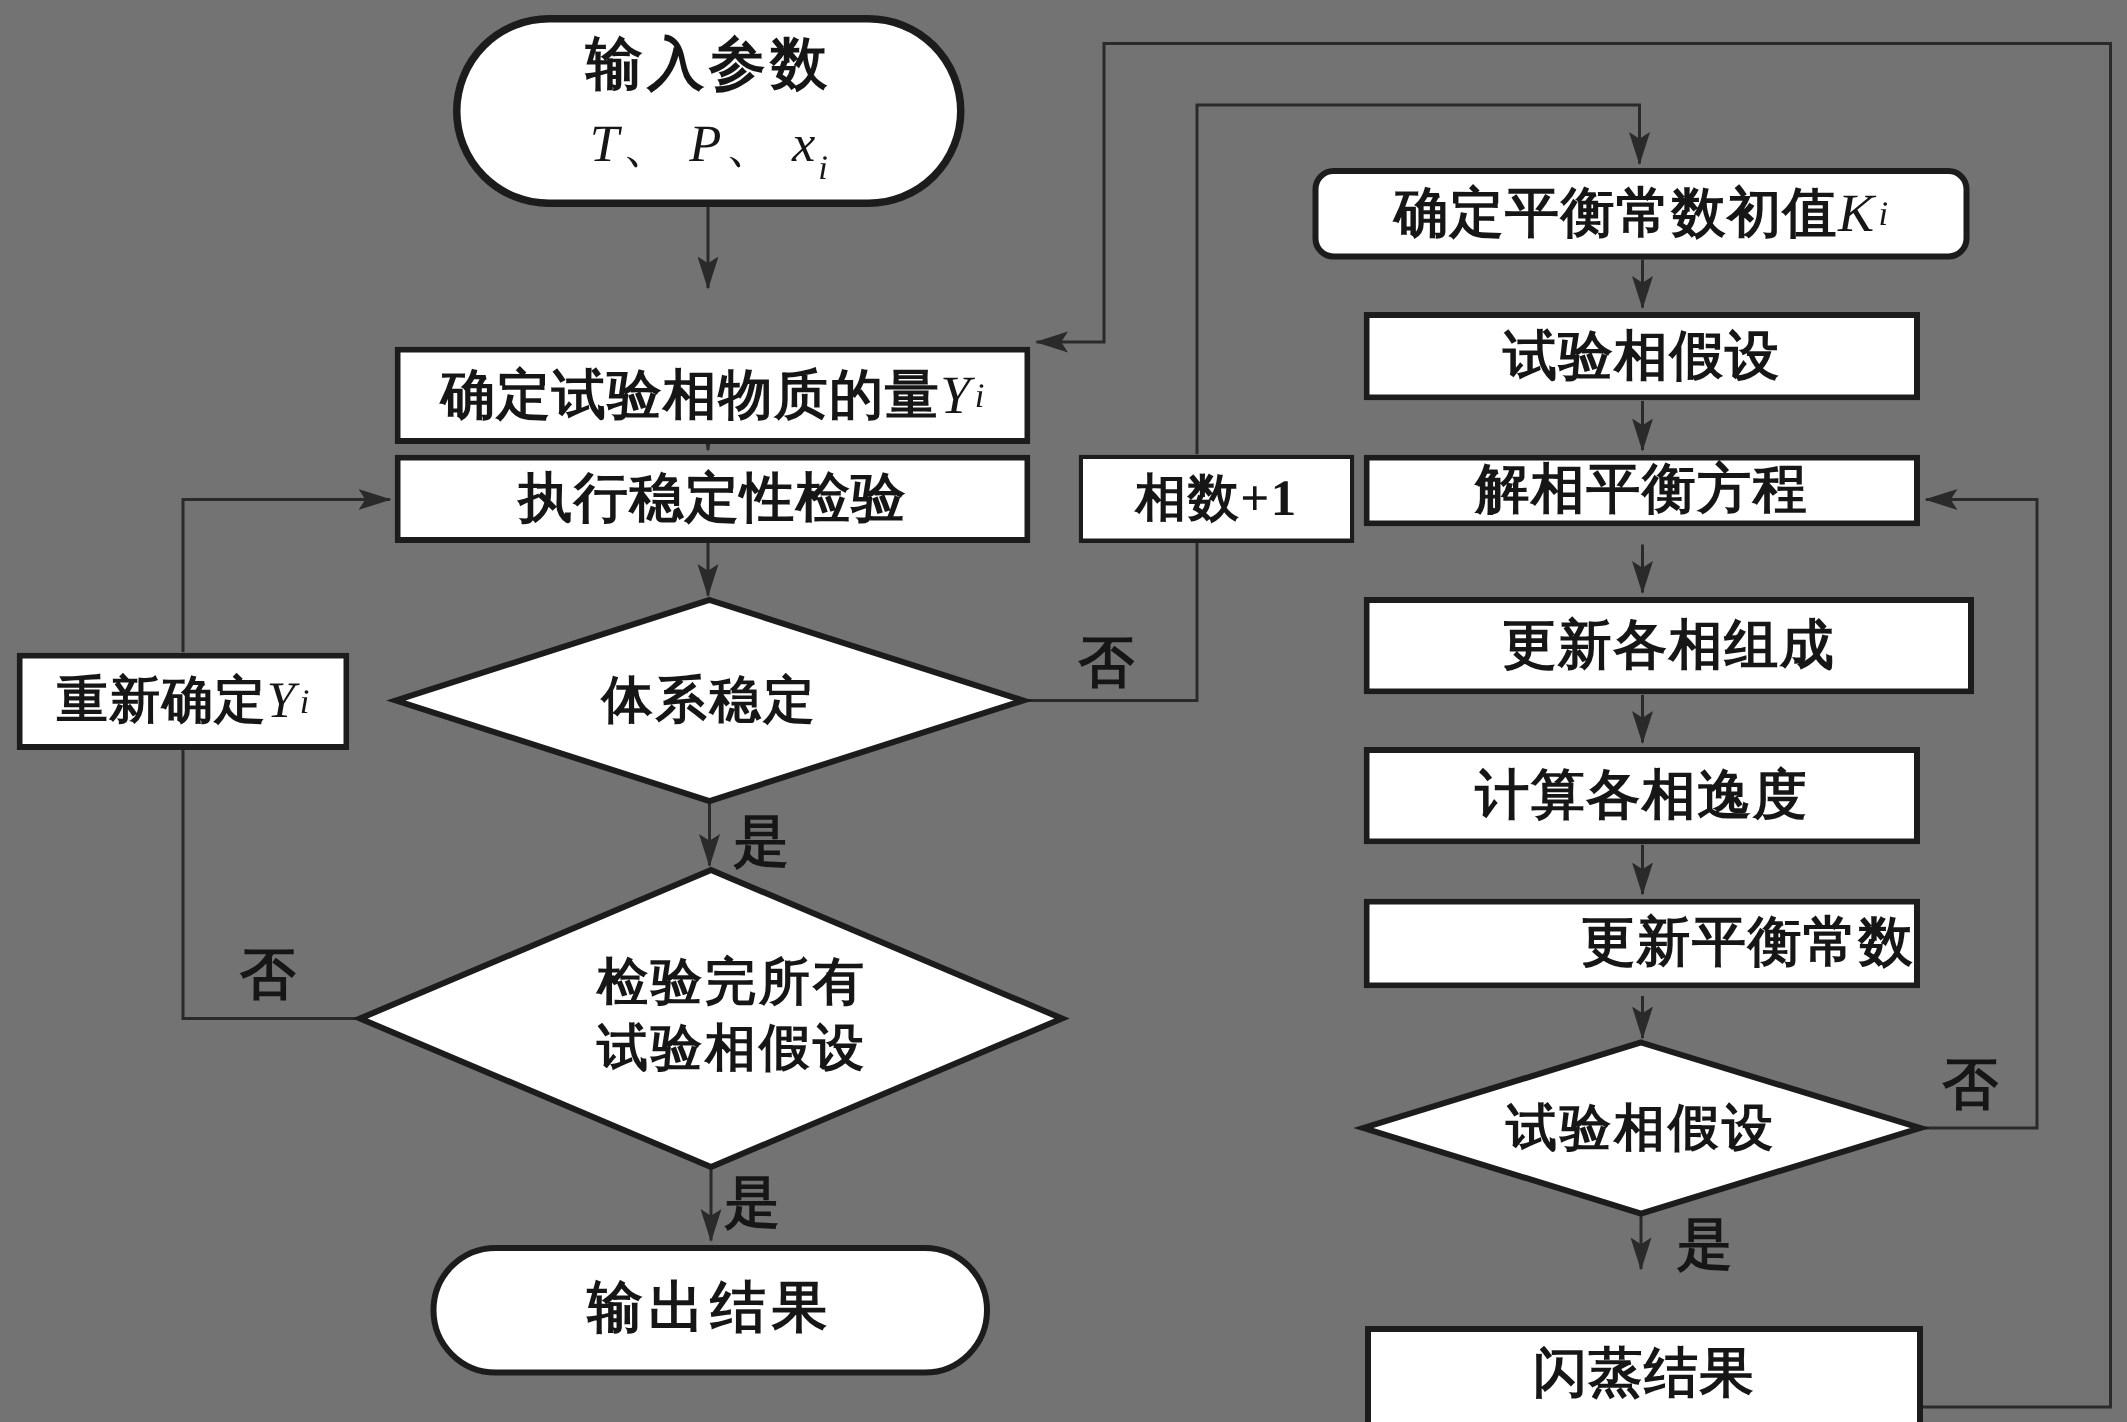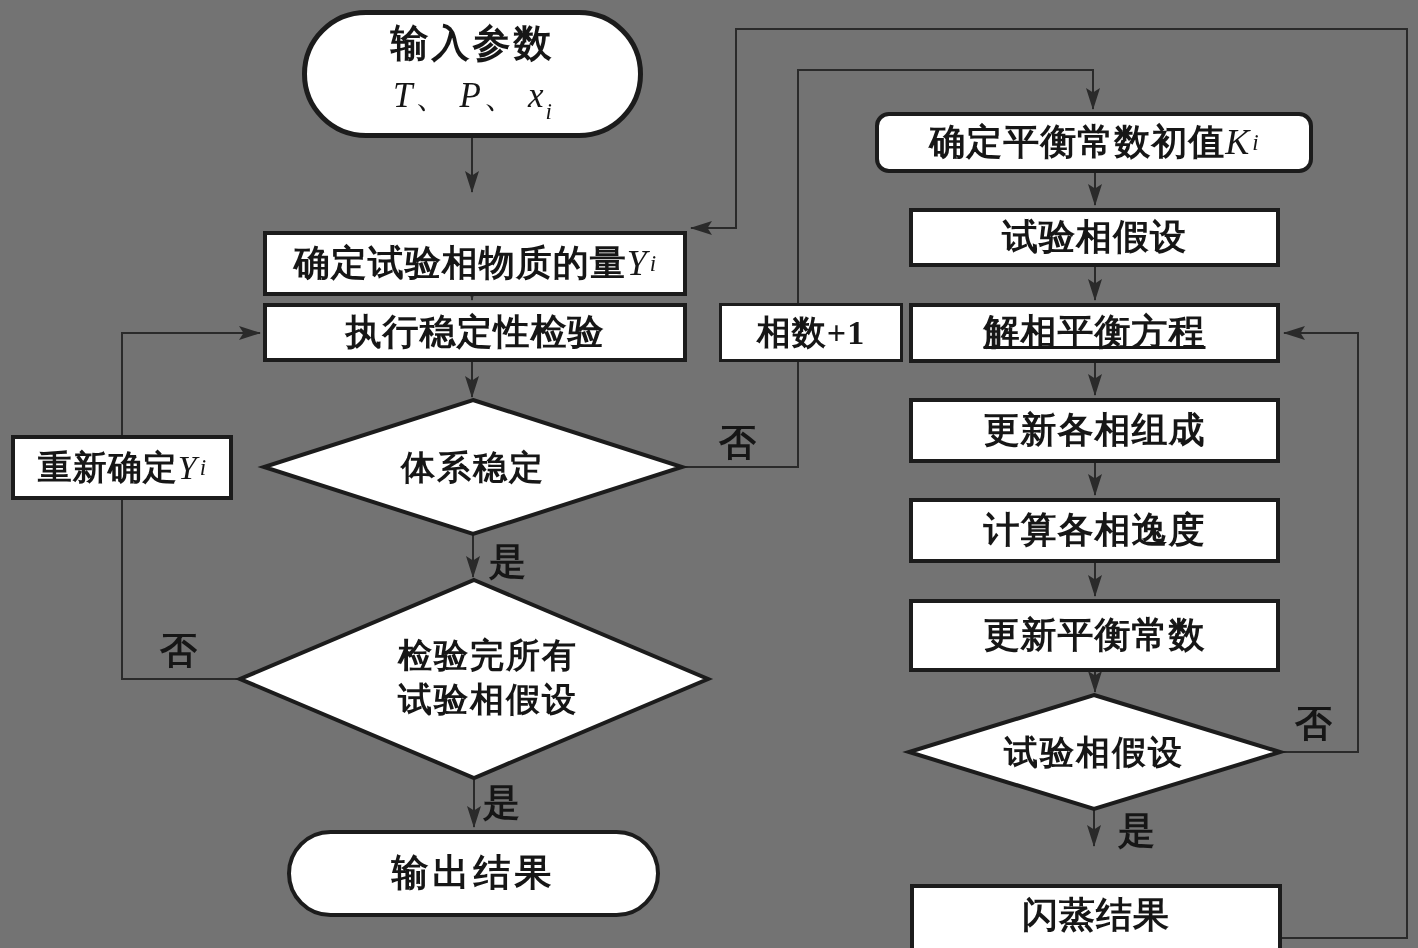--- a/index.html
+++ b/index.html
@@ -110,33 +110,33 @@
   <div class="node" style="left:875px;top:112px;width:438px;height:61px;border-radius:14px;">
     <span>确定平衡常数初值</span>
       <span class="mvar">K</span>
       <span class="sub">i</span>
   </div>
 
   <div class="node" style="left:909px;top:208px;width:371px;height:59px;">
     <span>试验相假设</span>
   </div>
 
-  <div class="node" style="left:909px;top:303px;width:371px;height:60px;text-decoration:underline;">
+  <div class="node" style="left:909px;top:303px;width:371px;height:48px;">
     <span>解相平衡方程</span>
   </div>
 
-  <div class="node" style="left:909px;top:398px;width:371px;height:65px;">
+  <div class="node" style="left:909px;top:398px;width:407px;height:65px;">
     <span>更新各相组成</span>
   </div>
 
   <div class="node" style="left:909px;top:498px;width:371px;height:65px;">
     <span>计算各相逸度</span>
   </div>
 
-  <div class="node" style="left:909px;top:599px;width:371px;height:73px;">
+  <div class="node" style="left:909px;top:599px;width:371px;height:60px;justify-content:flex-end;">
     <span>更新平衡常数</span>
   </div>
 
   <div class="node" style="left:910px;top:884px;width:372px;height:68px;font-family:Liberation Mono, monospace;">
     <span>闪蒸结果</span>
   </div>
 
   <div class="elabel" style="left:489px;top:543px;">是</div>
   <div class="elabel" style="left:719px;top:424px;">否</div>
   <div class="elabel" style="left:483px;top:784px;">是</div>

